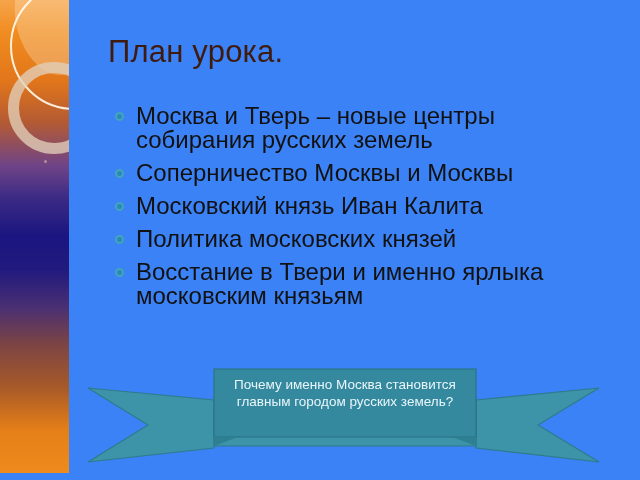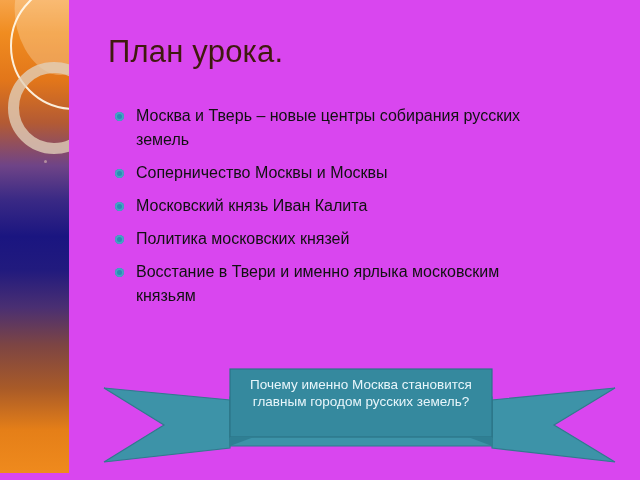--- a/index.html
+++ b/index.html
@@ -11,21 +11,21 @@
     height: 480px;
     background: #ffffff;
     font-family: "Liberation Sans", sans-serif;
     overflow: hidden;
     position: relative;
   }
 
   #slide {
     position: absolute;
     inset: 0;
-    background: #d946ef;
+    background: #3b82f6;
     overflow: hidden;
   }
 
   
   #sidebar {
     position: absolute;
     left: 0;
     top: 0;
     width: 69px;
     height: 473px;
@@ -117,21 +117,21 @@
     top: 104px;
     width: 466px;
     list-style: none;
     margin: 0;
     padding: 0;
   }
   #bullets li {
     position: relative;
     padding-left: 22px;
     margin-bottom: 9px;
-    font-size: 16px;
+    font-size: 24px;
     line-height: 24px;
     color: #111111;
   }
   #bullets li .bullet-dot {
     position: absolute;
     left: 1px;
     top: 8px;
     width: 9px;
     height: 9px;
     border-radius: 50%;
@@ -139,21 +139,21 @@
     box-shadow: inset 0 0 0 2px #45a3c4;
   }
   #bullets li .bullet-text {
     display: block;
   }
   #bullets li.wide { width: 420px; }
 
   
   #banner {
     position: absolute;
-    left: 102px;
+    left: 86px;
     top: 366px;
     width: 515px;
     height: 104px;
   }
   #banner svg {
     position: absolute;
     left: 0;
     top: 0;
   }
   #banner-text {

